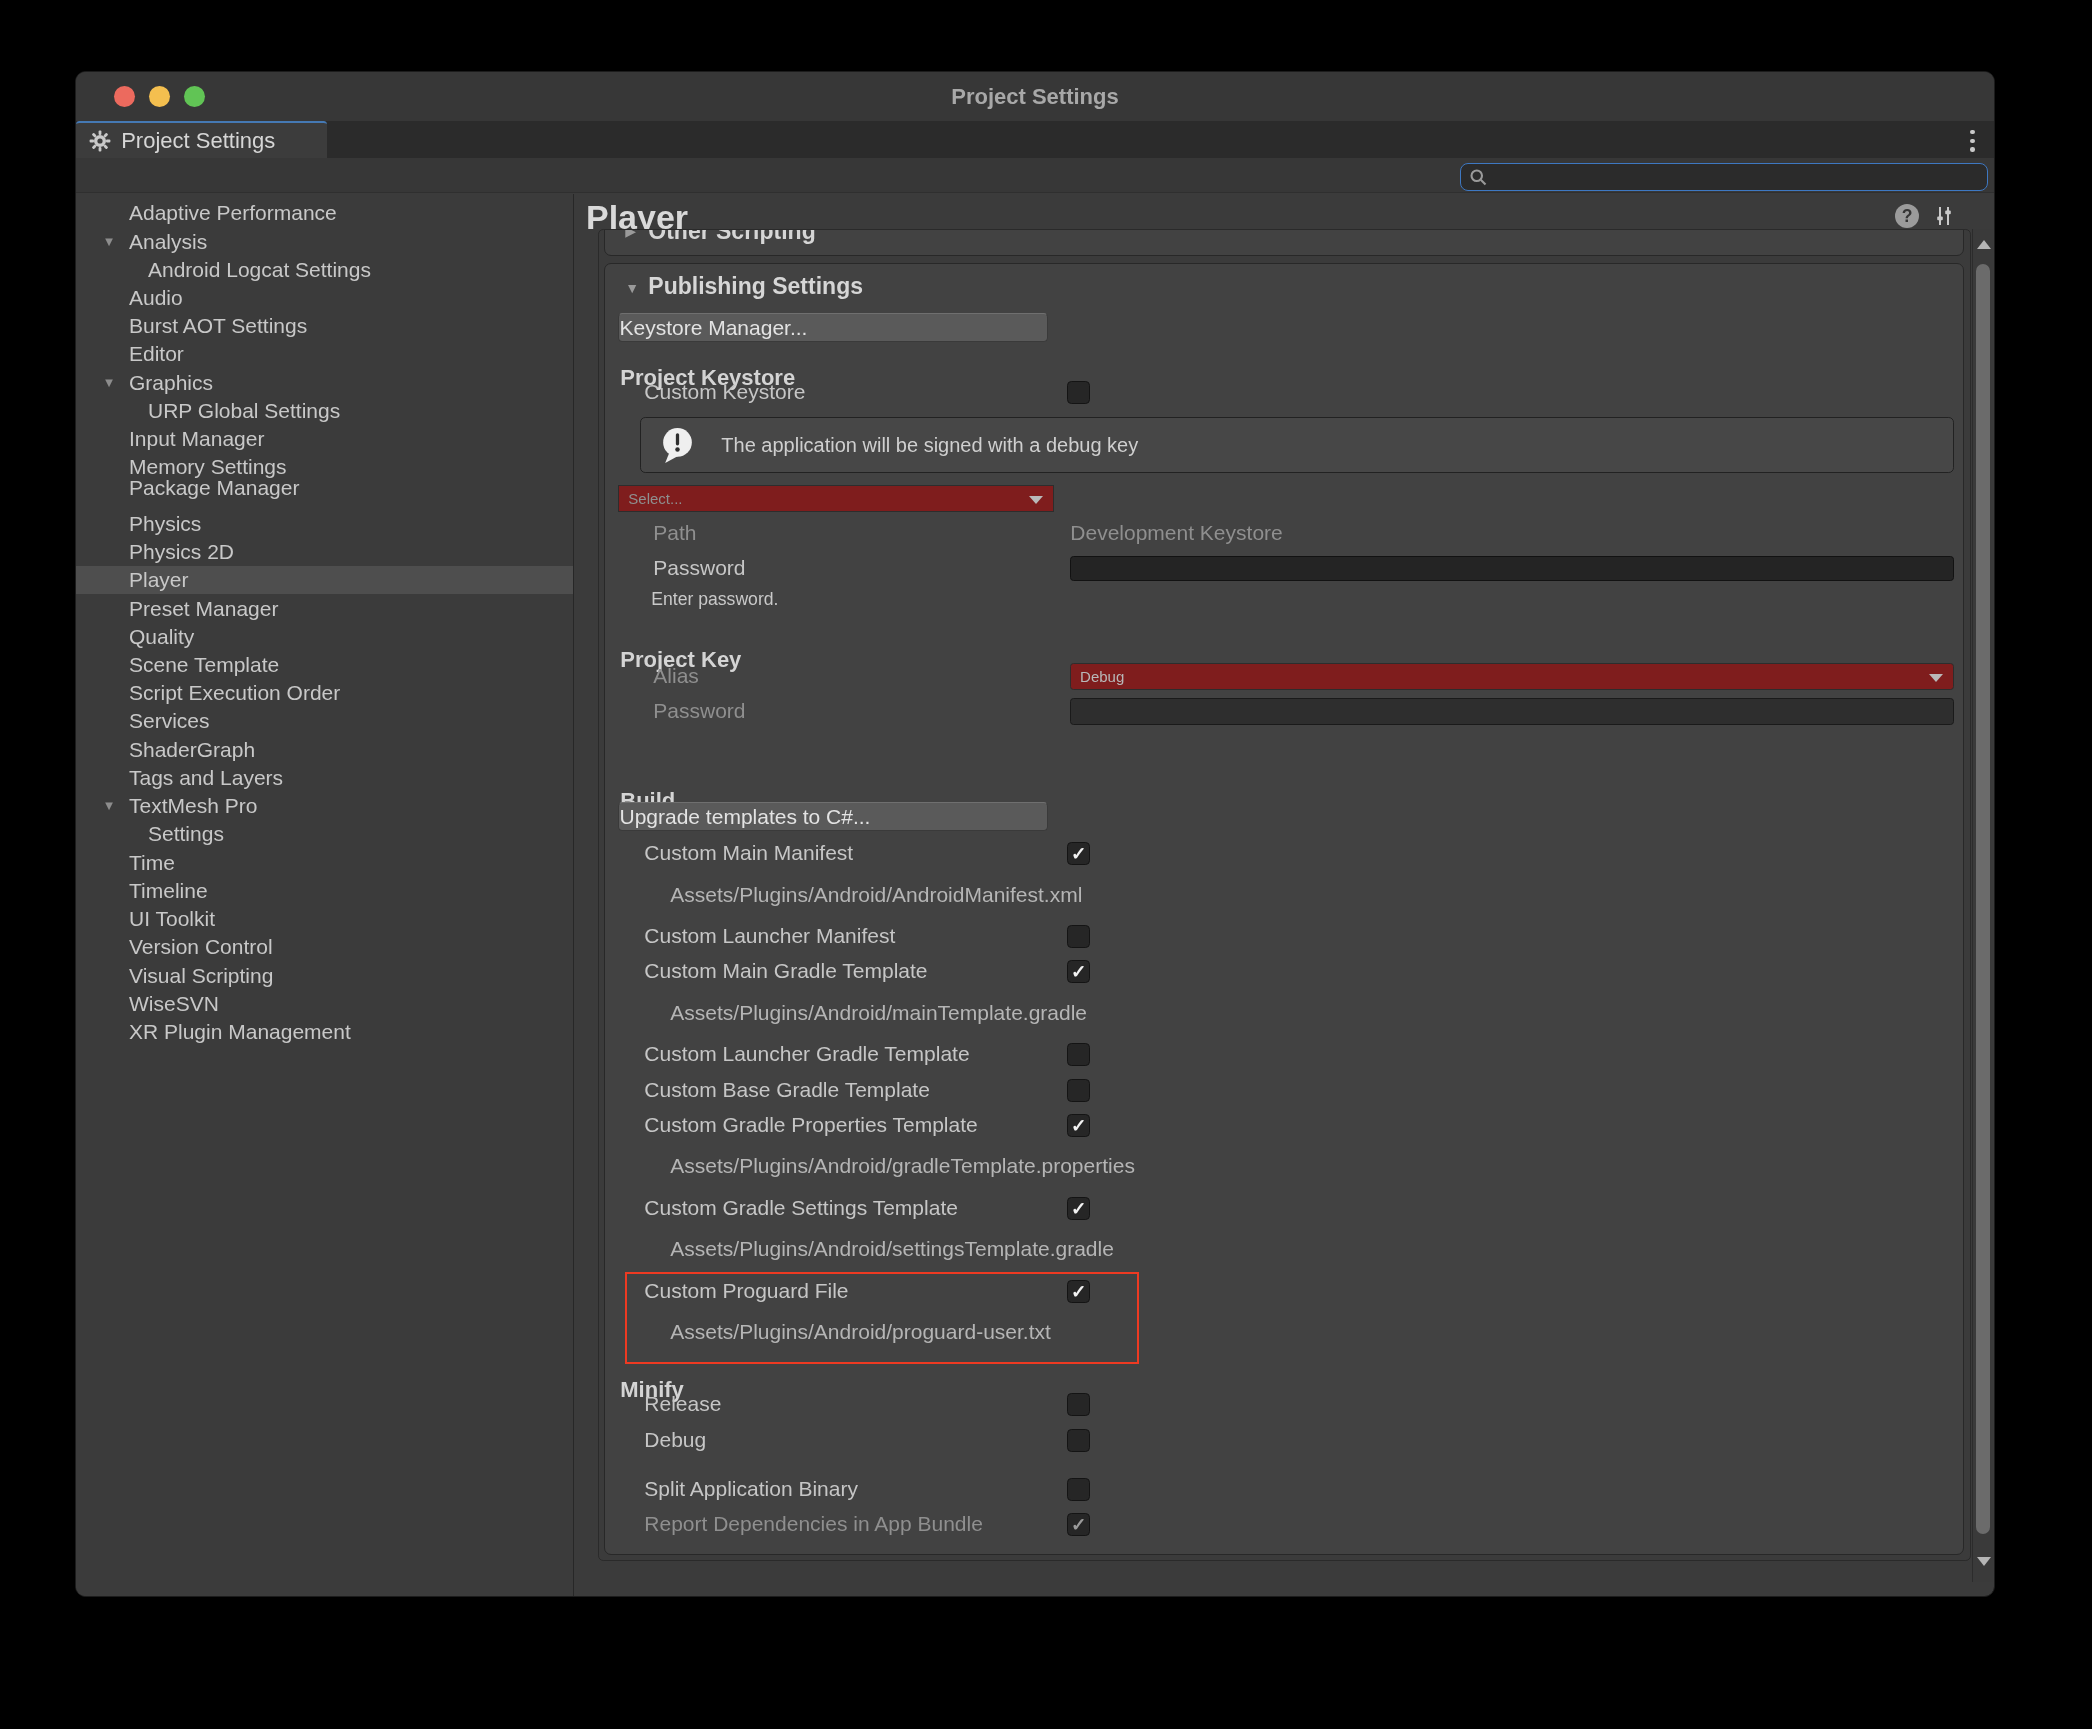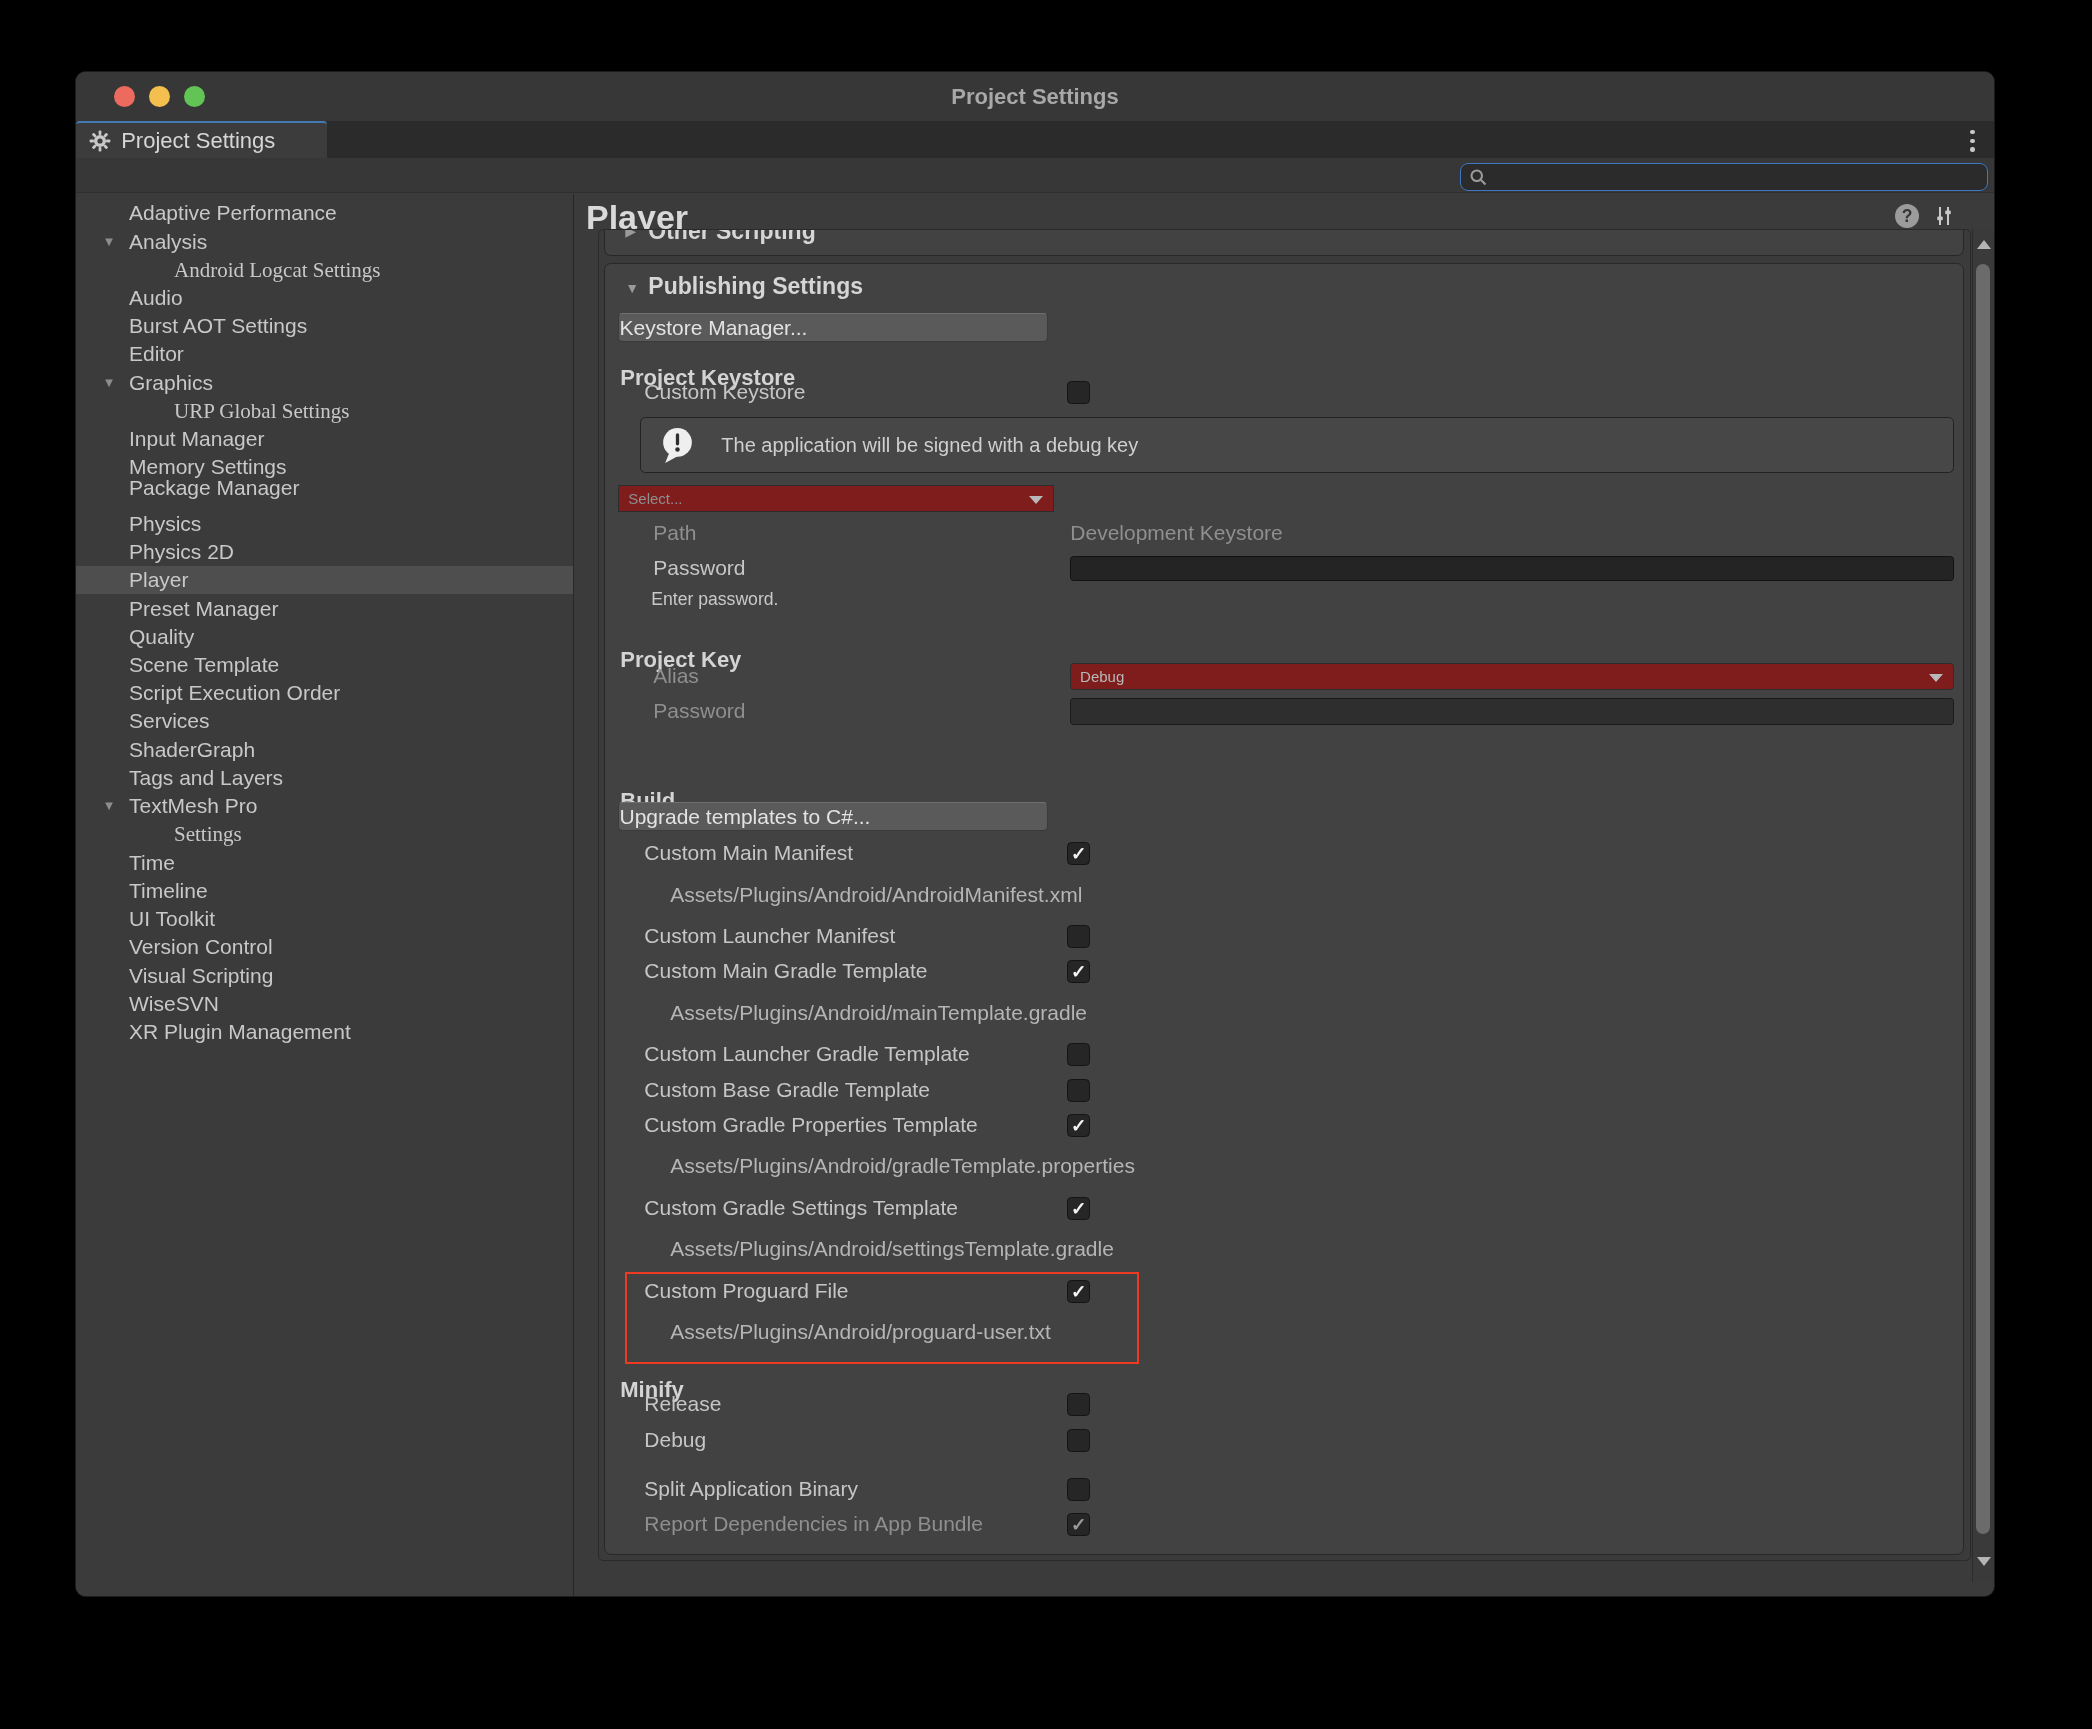--- a/index.html
+++ b/index.html
@@ -29,21 +29,21 @@
   #searchfield svg { margin-left:7px; }
   #search-input { flex:1; background:transparent; border:none; outline:none; color:#ddd;
                   font-size:19.4px; padding:0 7px; font-family:"Liberation Sans",sans-serif; }
 
   
   #sidebar { position:absolute; left:0; top:122px; width:497px; height:1404px; background:#3b3b3b; }
   #side-divider { position:absolute; left:497px; top:122px; width:0.9px; height:1404px; background:#272727; }
   .srow { position:absolute; left:0; width:497px; height:28px; line-height:28px;
           font-size:21px; color:#c8c8c8; cursor:pointer; }
   .srow.selected { background:#4e4e4e; }
-  .srow .lbl0 { margin-left:53px; } .srow .lbl1 { margin-left:98px;font-family:Liberation Serif, serif; }
+  .srow .lbl0 { margin-left:53px; } .srow .lbl1 { margin-left:72px; }
   .srow .tri { position:absolute; left:26.5px; top:0; font-size:13.2px; color:#8d8d8d; }
 
   
   #main-title { position:absolute; left:510px; top:122px; height:46px; line-height:46px;
                 font-size:34px; font-weight:bold; color:#d9d9d9; }
   .hicon { position:absolute; top:132px; width:24px; height:24px; cursor:pointer; }
   #help-icon { left:1819px; border-radius:50%; background:#9b9b9b; color:#353535;
                font-size:17.6px; font-weight:bold; text-align:center; line-height:24px; }
   #preset-icon { left:1856px; }
   #panel-kebab { left:1893px; top:134px; }

